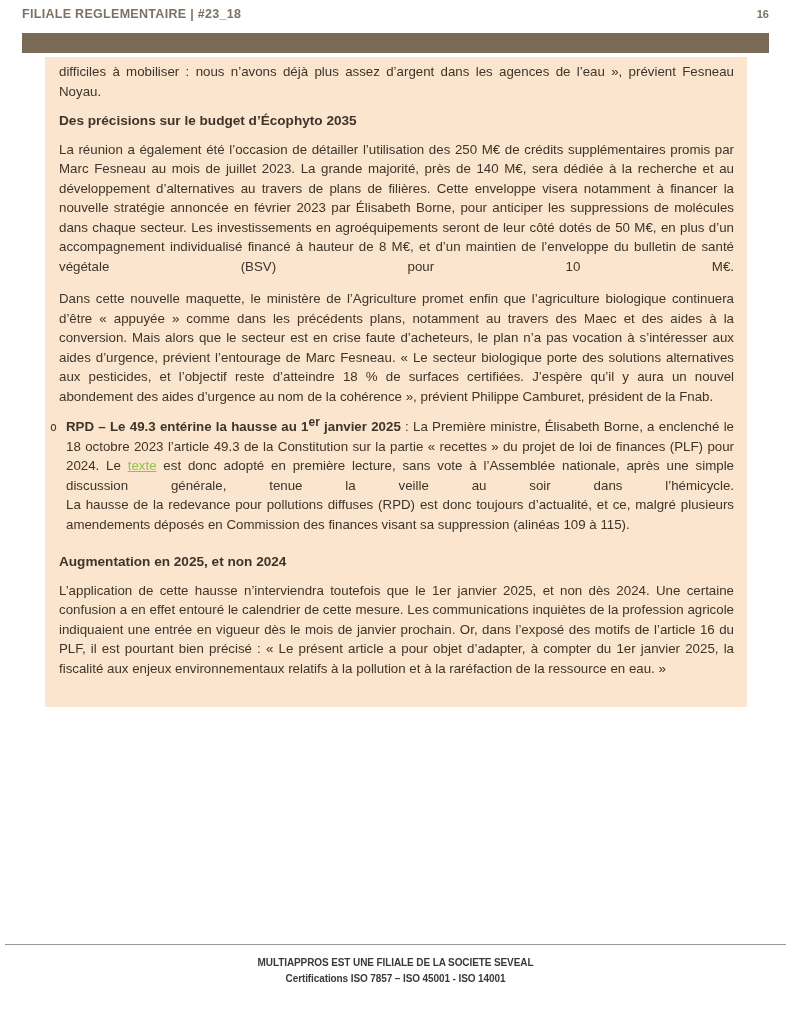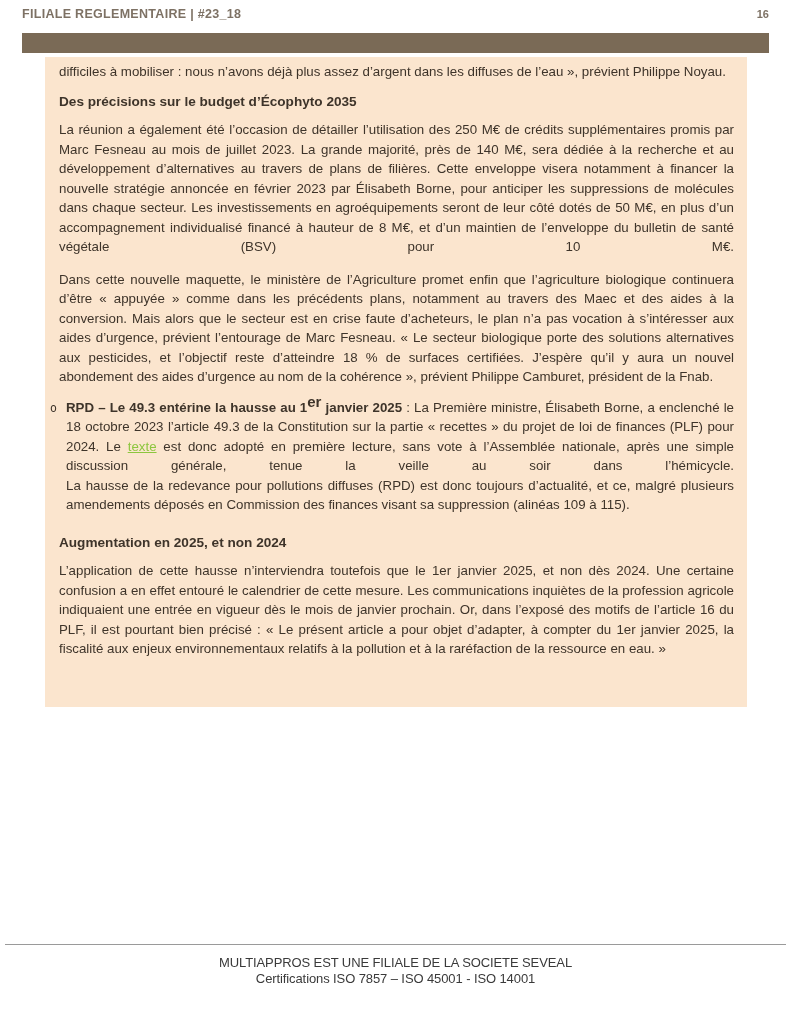--- a/index.html
+++ b/index.html
@@ -37,45 +37,45 @@
   }
   .bullet { display:flex; margin:11px 0 0 -9px; }
   .bullet-marker {
     flex:0 0 16px; width:16px;
     font-family:"DejaVu Sans Mono", monospace; font-size:11.5px;
     padding-top:1px; color:#3e342a;
   }
   .bullet-body { flex:1 1 auto; min-width:0; }
   .bullet-body p { }
   .bullet-body p.j-last { margin-bottom:0; }
-  sup.sup { font-size:15px; line-height:0; vertical-align:super; }
+  sup.sup { font-size:12px; line-height:0; vertical-align:super; }
   a.green-link { color:#8dc63f; text-decoration:underline; cursor:pointer; }
   
   .footer {
     position:absolute; left:5px; right:5px; top:944px;
     border-top:1px solid #9a9a9a; padding-top:10px;
     text-align:center; color:#3a3a3a;
   }
   .footer div {
-    font-weight:normal; font-size:13px; line-height:15.5px;
+    font-weight:bold; font-size:10px; line-height:15.5px;
     letter-spacing:-0.1px;
   }
 </style>
 </head>
 <body>
 
 <div id="page">
 
   <div class="header-title">FILIALE REGLEMENTAIRE | #23_18</div>
   <div class="page-number">16</div>
   <div class="header-bar"></div>
 
   <div class="content-box">
 
-    <p>difficiles à mobiliser : nous n’avons déjà plus assez d’argent dans les diffuses de l’eau », prévient Philippe Noyau.</p>
+    <p>difficiles à mobiliser : nous n’avons déjà plus assez d’argent dans les agences de l’eau », prévient Fesneau Noyau.</p>
 
     <h3>Des précisions sur le budget d’Écophyto 2035</h3>
 
     <p class="j-last">La réunion a également été l’occasion de détailler l’utilisation des 250 M€ de crédits supplémentaires promis par Marc Fesneau au mois de juillet 2023. La grande majorité, près de 140 M€, sera dédiée à la recherche et au développement d’alternatives au travers de plans de filières. Cette enveloppe visera notamment à financer la nouvelle stratégie annoncée en février 2023 par Élisabeth Borne, pour anticiper les suppressions de molécules dans chaque secteur. Les investissements en agroéquipements seront de leur côté dotés de 50 M€, en plus d’un accompagnement individualisé financé à hauteur de 8 M€, et d’un maintien de l’enveloppe du bulletin de santé végétale (BSV) pour 10 M€.</p>
 
     <p>Dans cette nouvelle maquette, le ministère de l’Agriculture promet enfin que l’agriculture biologique continuera d’être « appuyée » comme dans les précédents plans, notamment au travers des Maec et des aides à la conversion. Mais alors que le secteur est en crise faute d’acheteurs, le plan n’a pas vocation à s’intéresser aux aides d’urgence, prévient l’entourage de Marc Fesneau. « Le secteur biologique porte des solutions alternatives aux pesticides, et l’objectif reste d’atteindre 18 % de surfaces certifiées. J’espère qu’il y aura un nouvel abondement des aides d’urgence au nom de la cohérence », prévient Philippe Camburet, président de la Fnab.</p>
 
     <div class="bullet">
       <span class="bullet-marker">o</span>
       <div class="bullet-body">

